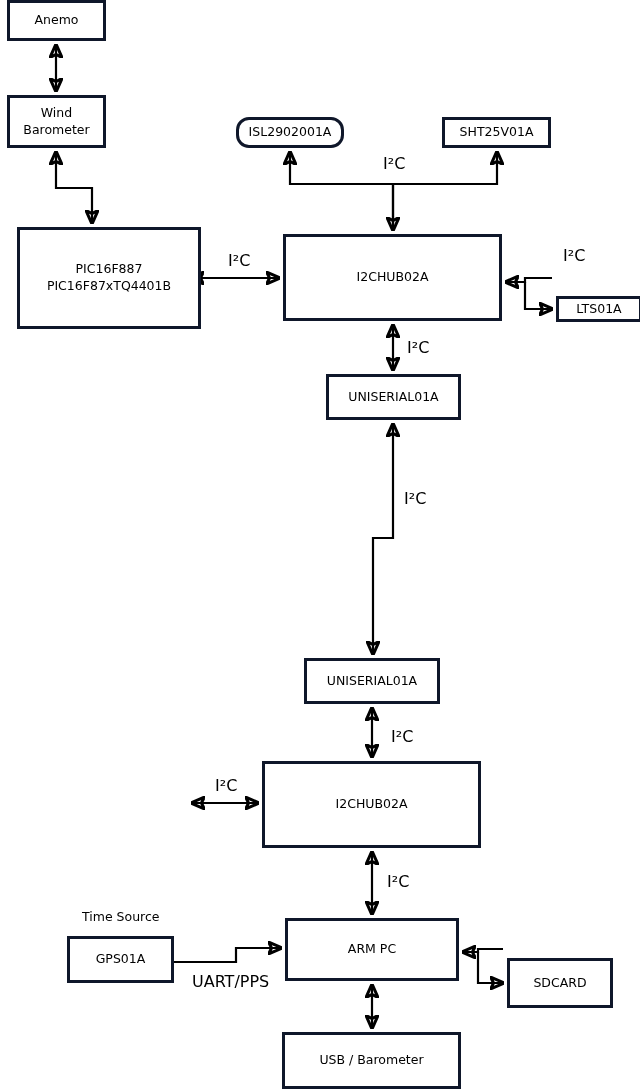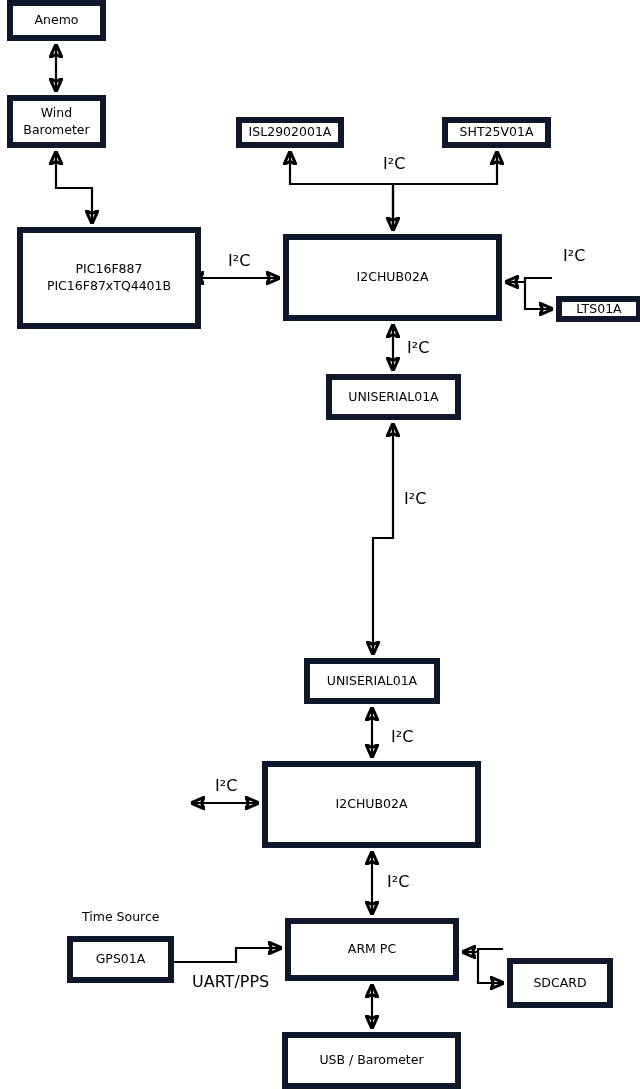--- a/index.html
+++ b/index.html
@@ -11,21 +11,21 @@
     position: relative;
     width: 640px;
     height: 1089px;
     background: #ffffff;
     font-family: "DejaVu Sans", "Liberation Sans", sans-serif;
     overflow: hidden;
   }
   .node {
     position: absolute;
     box-sizing: border-box;
-    border: 6px solid #0f172a;
+    border: 3px solid #0f172a;
     background: #ffffff;
     display: flex;
     align-items: center;
     justify-content: center;
     text-align: center;
     font-size: 12.5px;
     line-height: 1.33;
     color: #000000;
     white-space: pre-line;
     z-index: 2;
@@ -101,21 +101,21 @@
     <path d="M 478 952 L 478 983 L 503 983" marker-end="url(#arrow)"></path>
 
     <line x1="372" y1="985" x2="372" y2="1028" marker-start="url(#arrow)" marker-end="url(#arrow)"></line>
   </svg>
 
   <div class="node" style="left: 7px; top: 0px; width: 99px; height: 41px;">Anemo</div>
   <div class="node" style="left: 7px; top: 95px; width: 99px; height: 53px;">Wind
 Barometer</div>
   <div class="node" style="left: 17px; top: 227px; width: 184px; height: 102px;">PIC16F887
 PIC16F87xTQ4401B</div>
-  <div class="node" style="left: 236px; top: 117px; width: 108px; height: 31px;">ISL2902001A</div>
+  <div class="node" style="left: 236px; top: 117px; width: 108px; height: 31px; border-radius: 13px;">ISL2902001A</div>
   <div class="node" style="left: 442px; top: 117px; width: 109px; height: 31px;">SHT25V01A</div>
   <div class="node" style="left: 283px; top: 234px; width: 219px; height: 87px;">I2CHUB02A</div>
   <div class="node" style="left: 556px; top: 296px; width: 86px; height: 26px;">LTS01A</div>
   <div class="node" style="left: 326px; top: 374px; width: 135px; height: 46px;">UNISERIAL01A</div>
   <div class="node" style="left: 304px; top: 658px; width: 136px; height: 46px;">UNISERIAL01A</div>
   <div class="node" style="left: 262px; top: 761px; width: 219px; height: 87px;">I2CHUB02A</div>
   <div class="node" style="left: 67px; top: 936px; width: 107px; height: 47px;">GPS01A</div>
   <div class="node" style="left: 285px; top: 918px; width: 174px; height: 63px;">ARM PC</div>
   <div class="node" style="left: 507px; top: 958px; width: 106px; height: 50px;">SDCARD</div>
   <div class="node" style="left: 282px; top: 1032px; width: 179px; height: 57px;">USB / Barometer</div>

